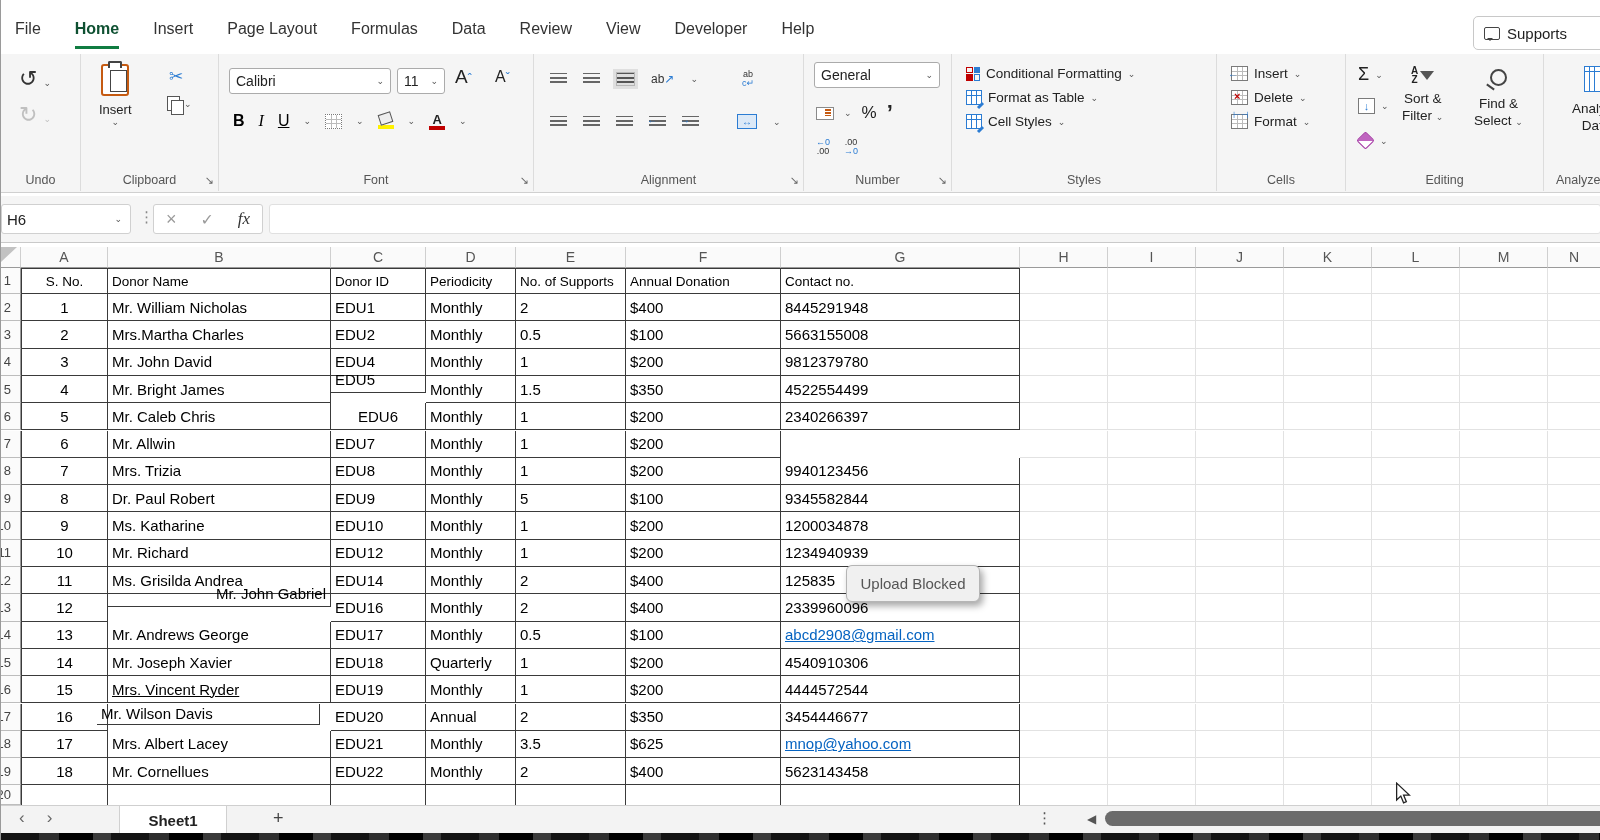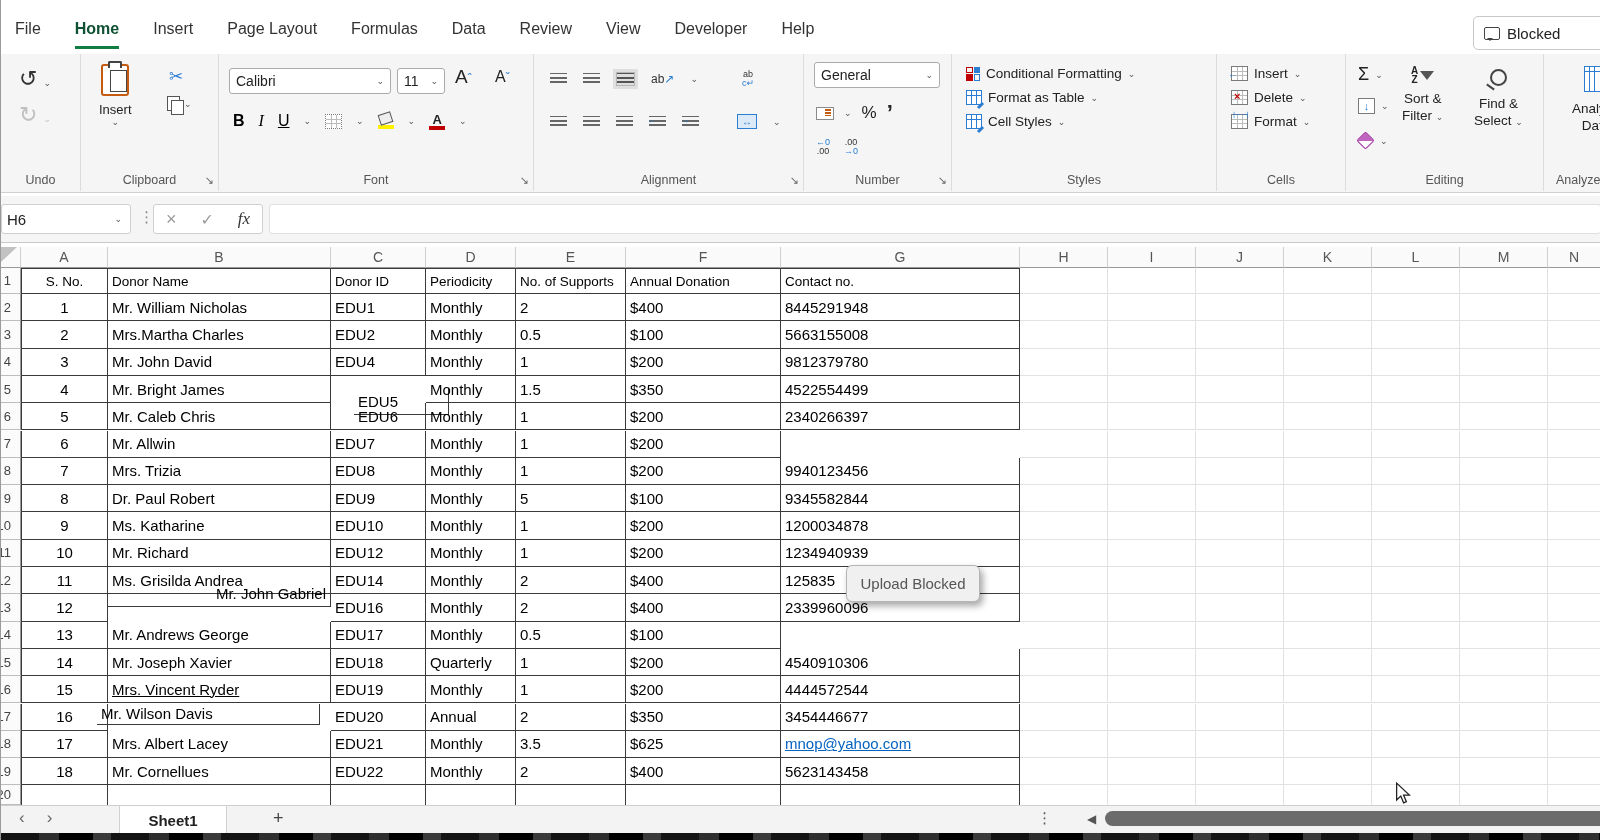--- a/index.html
+++ b/index.html
@@ -133,21 +133,21 @@
         <div class="mtab">Page Layout</div>
         <div class="mtab">Formulas</div>
         <div class="mtab">Data</div>
         <div class="mtab">Review</div>
         <div class="mtab">View</div>
         <div class="mtab">Developer</div>
         <div class="mtab">Help</div>
       </div>
     <div class="comments-btn">
       <span class="bubble"></span>
-      <span>Blocked</span>
+      <span>Supports</span>
     </div>
   </div>
 
   <div class="ribbon">
 
     <div class="rgroup" style="left:0;width:80px;">
       <div style="position:absolute;left:18px;top:12px;font-size:22px;color:#333;">
         <span>↺</span>
         <span class="chev">⌄</span>
       </div>
@@ -608,21 +608,21 @@
       <div class="cell " style="left: 1283px; top: 101.6px; width: 88px; height: 27.3px;"></div>
       <div class="cell " style="left: 1371px; top: 101.6px; width: 88px; height: 27.3px;"></div>
       <div class="cell " style="left: 1459px; top: 101.6px; width: 88px; height: 27.3px;"></div>
       <div class="cell " style="left: 1547px; top: 101.6px; width: 53px; height: 27.3px;"></div>
       <div class="cell dark cen" style="left: 20px; top: 128.9px; width: 87px; height: 27.3px; border-left: 1px solid rgb(58, 58, 58);">
         <span>4</span>
       </div>
       <div class="cell dark" style="left: 107px; top: 128.9px; width: 223px; height: 27.3px;">
         <span>Mr. Bright James</span>
       </div>
-      <div class="cell dark" style="left: 330px; top: 141px; width: 95px; height: 27.3px; margin-left: 23px;">
+      <div class="cell dark" style="left: 330px; top: 119px; width: 95px; height: 27.3px;">
         <span>EDU5</span>
       </div>
       <div class="cell dark" style="left: 425px; top: 128.9px; width: 90px; height: 27.3px;">
         <span>Monthly</span>
       </div>
       <div class="cell dark" style="left: 515px; top: 128.9px; width: 110px; height: 27.3px;">
         <span>1.5</span>
       </div>
       <div class="cell dark" style="left: 625px; top: 128.9px; width: 155px; height: 27.3px;">
         <span>$350</span>
@@ -868,20 +868,23 @@
         <span>EDU17</span>
       </div>
       <div class="cell dark" style="left: 425px; top: 374.6px; width: 90px; height: 27.3px;">
         <span>Monthly</span>
       </div>
       <div class="cell dark" style="left: 515px; top: 374.6px; width: 110px; height: 27.3px;">
         <span>0.5</span>
       </div>
       <div class="cell dark" style="left: 625px; top: 374.6px; width: 155px; height: 27.3px;">
         <span>$100</span>
+      </div>
+      <div class="cell dark link" style="left: 780px; top: 374.6px; width: 239px; height: 27.3px;">
+        <span>abcd2908@gmail.com</span>
       </div>
       <div class="cell " style="left: 1019px; top: 374.6px; width: 88px; height: 27.3px;"></div>
       <div class="cell " style="left: 1107px; top: 374.6px; width: 88px; height: 27.3px;"></div>
       <div class="cell " style="left: 1195px; top: 374.6px; width: 88px; height: 27.3px;"></div>
       <div class="cell " style="left: 1283px; top: 374.6px; width: 88px; height: 27.3px;"></div>
       <div class="cell " style="left: 1371px; top: 374.6px; width: 88px; height: 27.3px;"></div>
       <div class="cell " style="left: 1459px; top: 374.6px; width: 88px; height: 27.3px;"></div>
       <div class="cell " style="left: 1547px; top: 374.6px; width: 53px; height: 27.3px;"></div>
       <div class="cell dark cen" style="left: 20px; top: 401.9px; width: 87px; height: 27.3px; border-left: 1px solid rgb(58, 58, 58);">
         <span>14</span>

